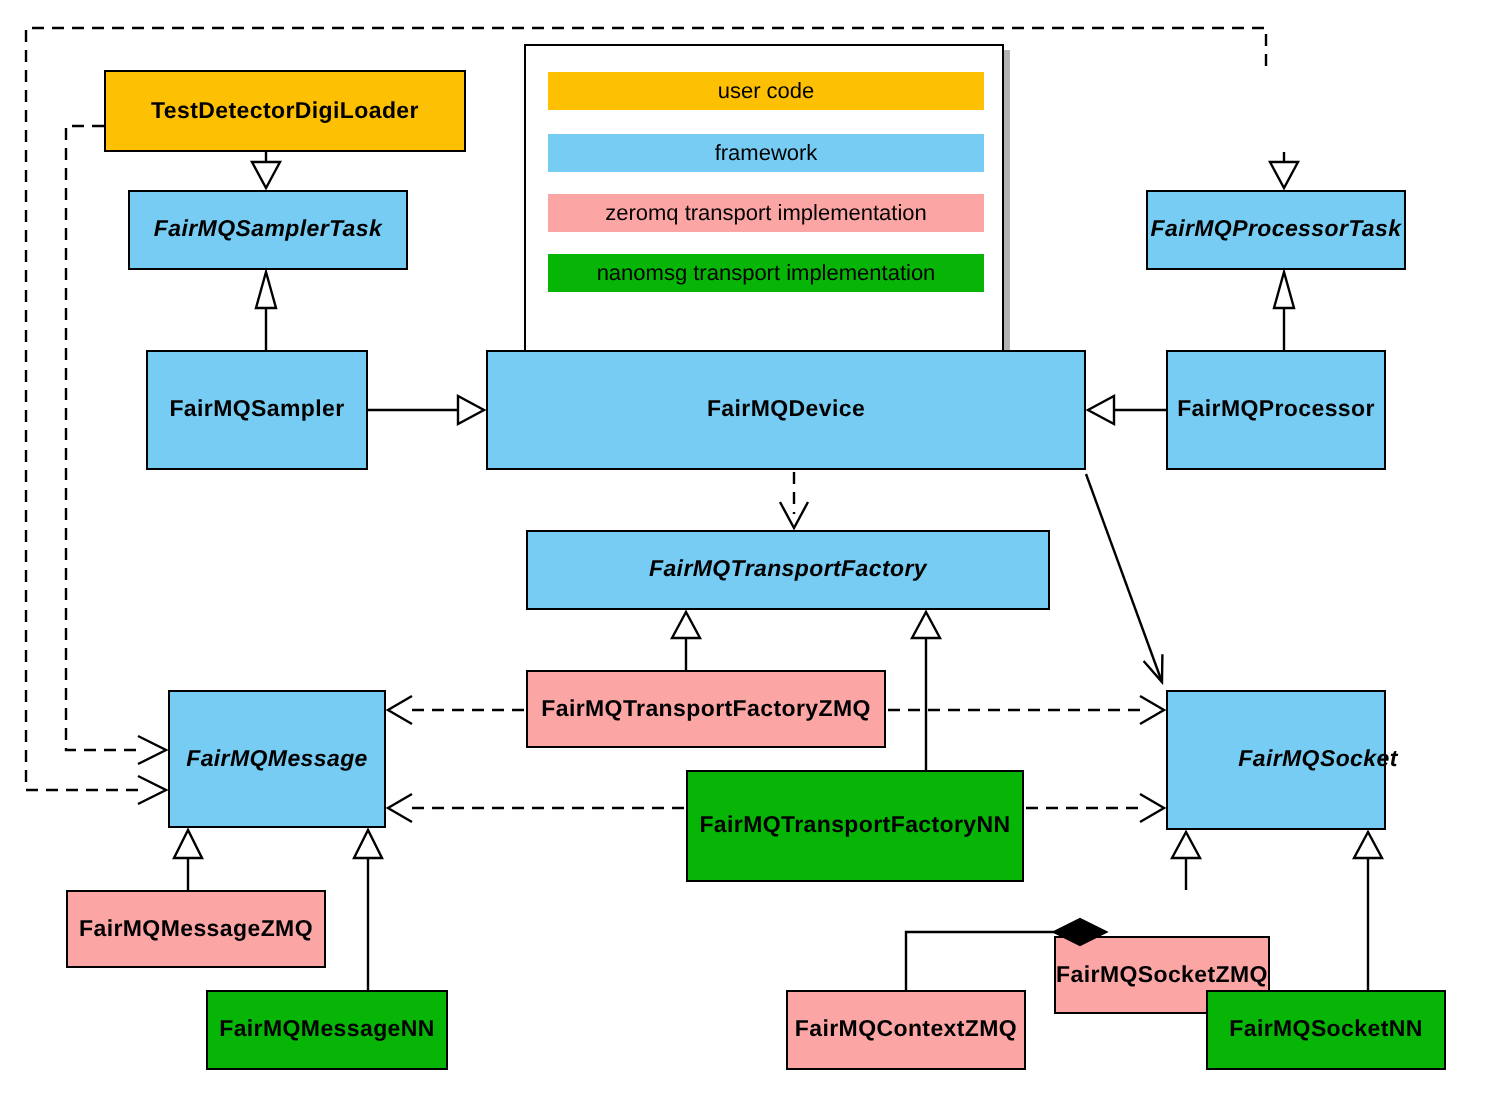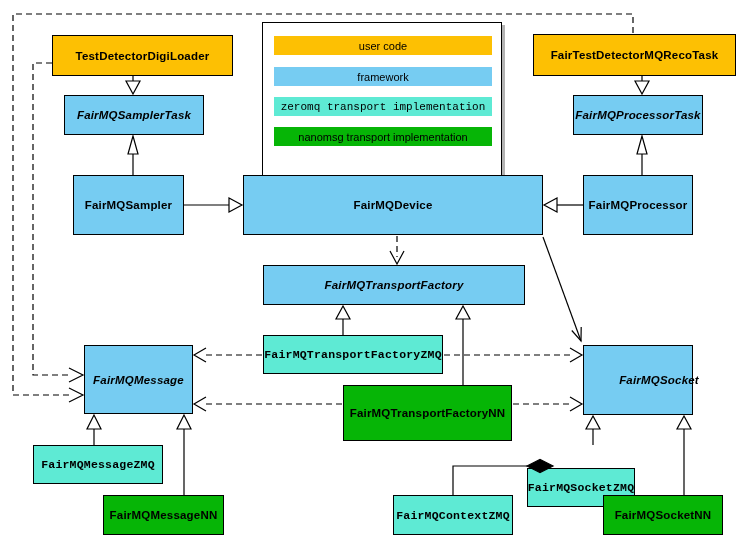--- a/index.html
+++ b/index.html
@@ -9,21 +9,21 @@
   }
   .node{
     position:absolute;box-sizing:border-box;border:1.5px solid #000;
     display:flex;align-items:center;justify-content:center;text-align:center;
     font-size:11.5px;font-weight:bold;color:#000;letter-spacing:.2px;
     z-index:1;
   }
   .abstract{font-style:italic;}
   .c-user{background:#fdc003;}
   .c-frame{background:#76ccf2;}
-  .c-zmq{background:#5eead4;font-family:Liberation Mono, monospace;}
+  .c-zmq{background:#fca5a5;}
   .c-nn{background:#06b506;}
   #legend{
     position:absolute;left:262px;top:22px;width:240px;height:160px;
     box-sizing:border-box;border:1.5px solid #000;background:#fff;
     box-shadow:3px 3px 0 #b3b3b3;z-index:1;
   }
   .swatch{
     position:absolute;left:11px;width:218px;height:19px;
     display:flex;align-items:center;justify-content:center;
     font-size:11px;font-weight:normal;color:#000;
@@ -157,21 +157,20 @@
     <div class="swatch c-zmq" style="top:74px;">
         <span>zeromq transport implementation</span>
       </div>
     <div class="swatch c-nn" style="top:104px;">
         <span>nanomsg transport implementation</span>
       </div>
   </div>
 
   <div class="node c-user" style="left:52px;top:35px;width:181px;height:41px;">TestDetectorDigiLoader</div>
 
-  <div class="node c-user" style="left:533px;top:34px;width:203px;height:42px;">FairTestDetectorMQRecoTask</div>
 
   <div class="node c-frame abstract" style="left:64px;top:95px;width:140px;height:40px;">FairMQSamplerTask</div>
 
   <div class="node c-frame abstract" style="left:573px;top:95px;width:130px;height:40px;">FairMQProcessorTask</div>
 
   <div class="node c-frame" style="left:73px;top:175px;width:111px;height:60px;">FairMQSampler</div>
 
   <div class="node c-frame" style="left:243px;top:175px;width:300px;height:60px;">FairMQDevice</div>
 
   <div class="node c-frame" style="left:583px;top:175px;width:110px;height:60px;">FairMQProcessor</div>

